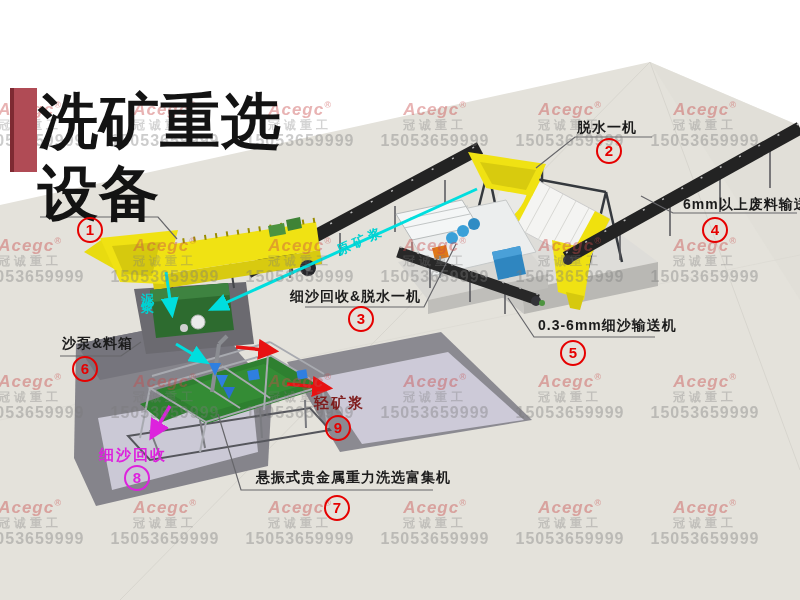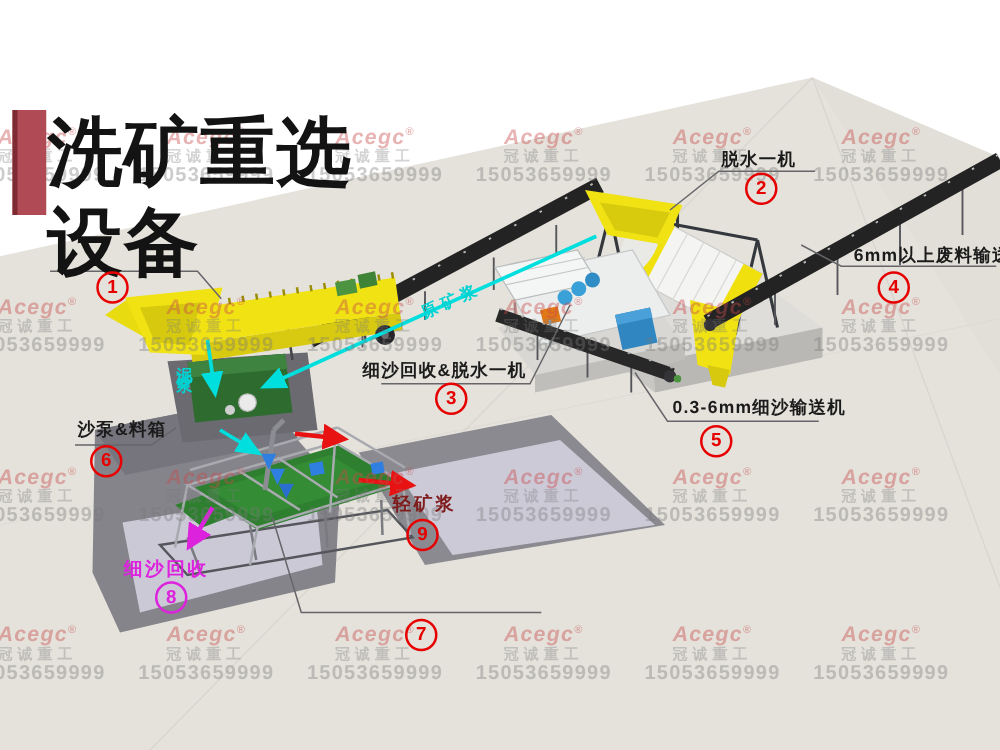--- a/index.html
+++ b/index.html
@@ -356,20 +356,21 @@
 
   <div class="lbl" style="left:683px;top:196px">6mm以上废料输送机</div>
   <div class="circ" style="left:702px;top:217px">4</div>
 
   <div class="lbl" style="left:538px;top:317px">0.3-6mm细沙输送机</div>
   <div class="circ" style="left:560px;top:340px">5</div>
 
   <div class="lbl" style="left:62px;top:335px">沙泵&amp;料箱</div>
   <div class="circ" style="left:72px;top:356px">6</div>
 
+  <div class="lbl" style="left:256px;top:469px">悬振式贵金属重力洗选富集机</div>
   <div class="circ" style="left:324px;top:495px">7</div>
 
   <div class="flow mag" style="left:99px;top:446px">细沙回收</div>
   <div class="circ mag" style="left:124px;top:465px">8</div>
 
   <div class="flow red" style="left:314px;top:394px">轻矿浆</div>
   <div class="circ" style="left:325px;top:415px">9</div>
 
   <div class="flow cyan rot" style="left:334px;top:243px">原矿浆</div>
   <div class="flow cyan vtext" style="left:138px;top:283px">泥砂浆</div>

